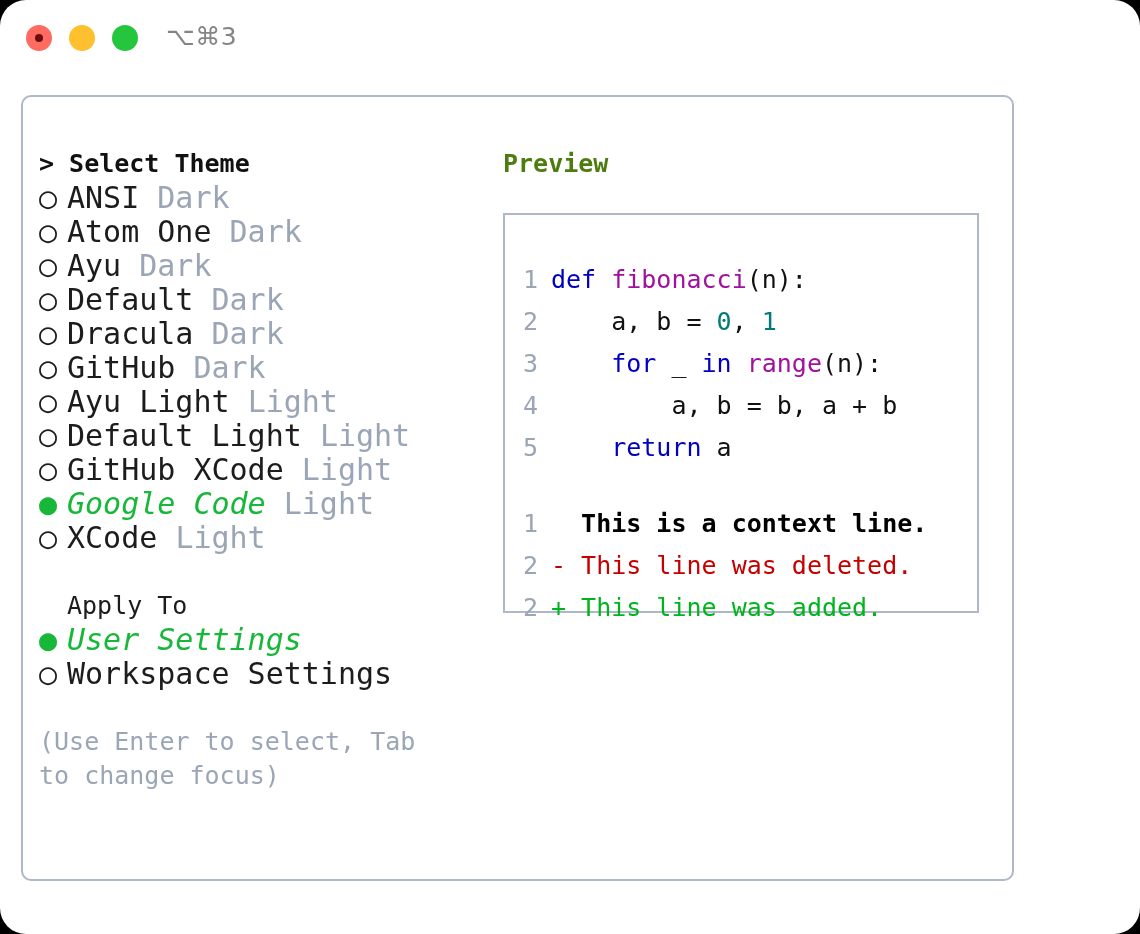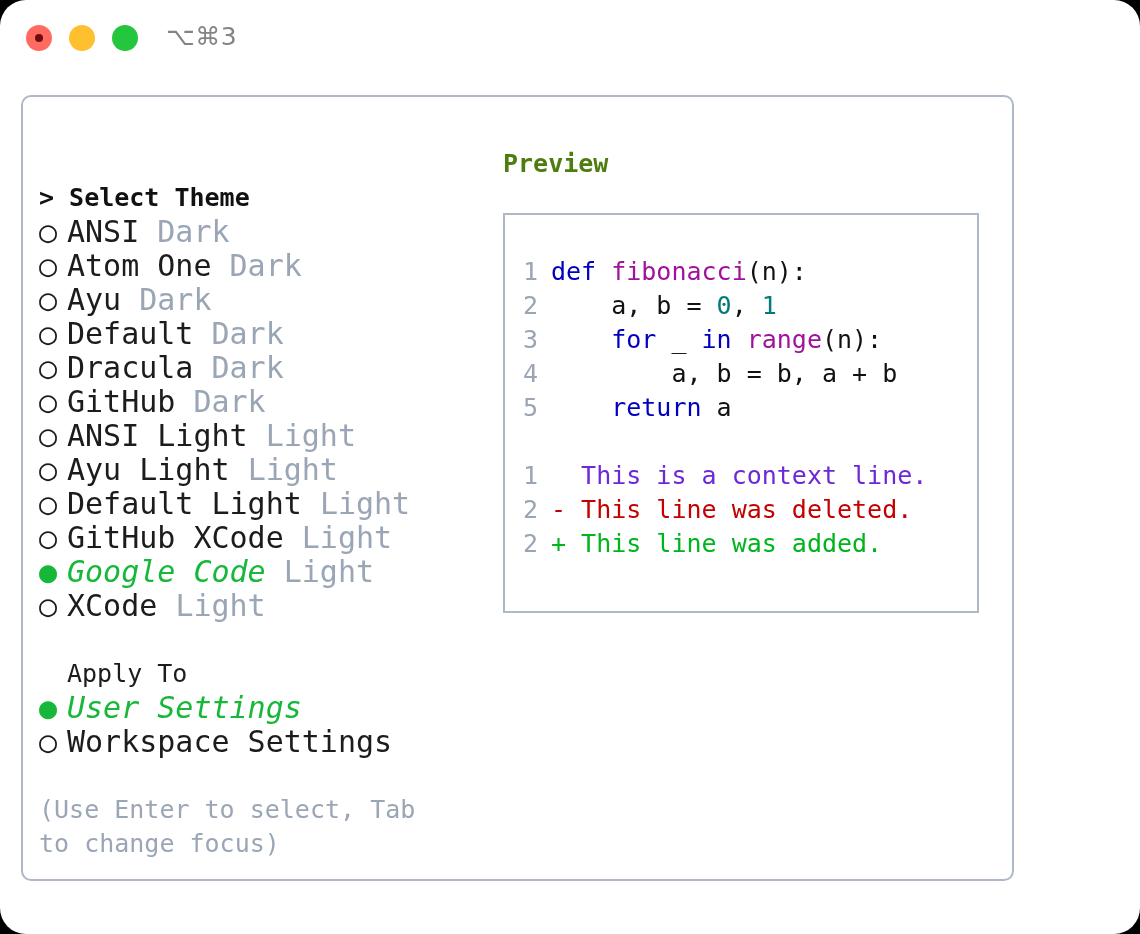--- a/index.html
+++ b/index.html
@@ -81,21 +81,20 @@
     border-radius: 10px;
     background: #ffffff;
   }
 
   
   .left-col {
     position: absolute;
     left: 16px;
     top: 50px;
     width: 460px;
-    margin-top: 34px;
   }
   .section-title {
     font-size: 25px;
     font-weight: bold;
     color: #111111;
     line-height: 34px;
     white-space: pre;
   }
   .row {
     font-size: 30px;
@@ -160,31 +159,32 @@
     position: absolute;
     left: 18px;
     top: 40px;
     right: 6px;
   }
   .cline {
     font-size: 25px;
     line-height: 34px;
     white-space: pre;
     color: #111111;
+    margin-top: 8px;
   }
   .ln {
     color: #9aa5b5;
     display: inline-block;
     width: 28px;
   }
   .kw  { color: #0000c0; }
   .fn  { color: #a0119e; }
   .num { color: #007a7a; }
   .pl  { color: #111111; }
-  .ctx { color: #6d28d9; }
+  .ctx { color: #000000; font-weight: bold; }
   .del { color: #c40000; }
   .add { color: #00b41c; }
   .gap-line { height: 34px; }
 </style>
 </head>
 <body>
 
 <div class="window">
 
   <div class="titlebar">
@@ -202,21 +202,20 @@
 
       <div class="section-title"><span>&gt; </span><span>Select Theme</span></div>
 
       <div>
         <div class="row"><span class="bullet">○</span><span class="label">ANSI</span><span class="suffix"> <span>Dark</span></span></div>
         <div class="row"><span class="bullet">○</span><span class="label">Atom One</span><span class="suffix"> <span>Dark</span></span></div>
         <div class="row"><span class="bullet">○</span><span class="label">Ayu</span><span class="suffix"> <span>Dark</span></span></div>
         <div class="row"><span class="bullet">○</span><span class="label">Default</span><span class="suffix"> <span>Dark</span></span></div>
         <div class="row"><span class="bullet">○</span><span class="label">Dracula</span><span class="suffix"> <span>Dark</span></span></div>
         <div class="row"><span class="bullet">○</span><span class="label">GitHub</span><span class="suffix"> <span>Dark</span></span></div>
-        <div class="row"><span class="bullet">○</span><span class="label">ANSI Light</span><span class="suffix"> <span>Light</span></span></div>
         <div class="row"><span class="bullet">○</span><span class="label">Ayu Light</span><span class="suffix"> <span>Light</span></span></div>
         <div class="row"><span class="bullet">○</span><span class="label">Default Light</span><span class="suffix"> <span>Light</span></span></div>
         <div class="row"><span class="bullet">○</span><span class="label">GitHub XCode</span><span class="suffix"> <span>Light</span></span></div>
         <div class="row sel"><span class="bullet sel">●</span><span class="label">Google Code</span><span class="suffix"> <span>Light</span></span></div>
         <div class="row"><span class="bullet">○</span><span class="label">XCode</span><span class="suffix"> <span>Light</span></span></div>
       </div>
 
       <div class="spacer-sm"></div>
 
       <div class="apply-title">Apply To</div>

